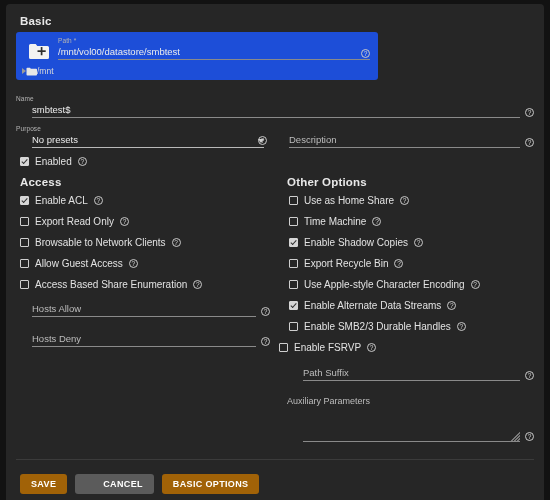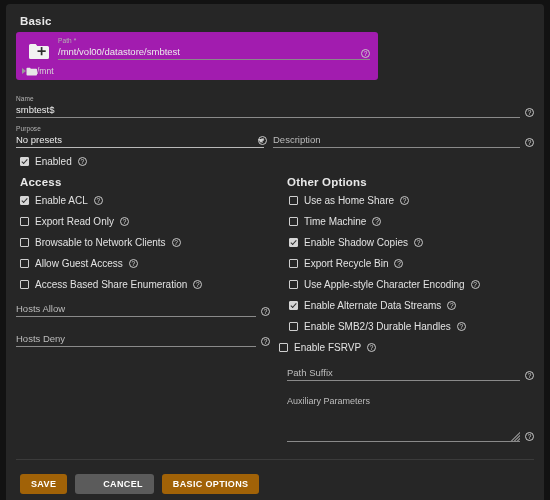--- a/index.html
+++ b/index.html
@@ -23,21 +23,21 @@
     letter-spacing: .2px;
   }
   
   .basic-title { position: absolute; left: 14px; top: 11px; }
 
   
   .path-panel {
     position: absolute;
     left: 10px; top: 28px;
     width: 362px; height: 48px;
-    background: #a21caf;
+    background: #1d4ed8;
     border-radius: 3px;
   }
   .folder-add {
     position: absolute; left: 12px; top: 10px;
     width: 22px; height: 18px;
   }
   .path-field { position: absolute; left: 42px; top: 4px; width: 312px; }
   .flabel {
     font-size: 6.5px; color: #b4b4b4; letter-spacing: .1px;
     display: block; line-height: 9px;
@@ -62,21 +62,21 @@
     border: 1px solid #c9c9c9; color: #d8d8d8;
     font-size: 6.5px; line-height: 7px; text-align: center;
     display: inline-block; font-family: "Liberation Sans", sans-serif;
     flex: 0 0 auto;
   }
   .help.abs { position: absolute; }
 
   
   .ufield { position: absolute; }
   .ufield .row { display: flex; align-items: flex-end; gap: 5px; }
-  .ufield .inner { flex: 1 1 auto; min-width: 0; }
+  .ufield .inner { flex: 1 1 auto; min-width: 0; margin-left: 16px; }
 
   
   .cbrow { position: absolute; display: flex; align-items: center; gap: 6px; }
   .cb {
     width: 9px; height: 9px; border-radius: 1px;
     border: 1.3px solid #cfcfcf; background: transparent;
     flex: 0 0 auto; position: relative;
   }
   .cb.on { background: #d6d6d6; border-color: #d6d6d6; }
   .cb.on:after {

